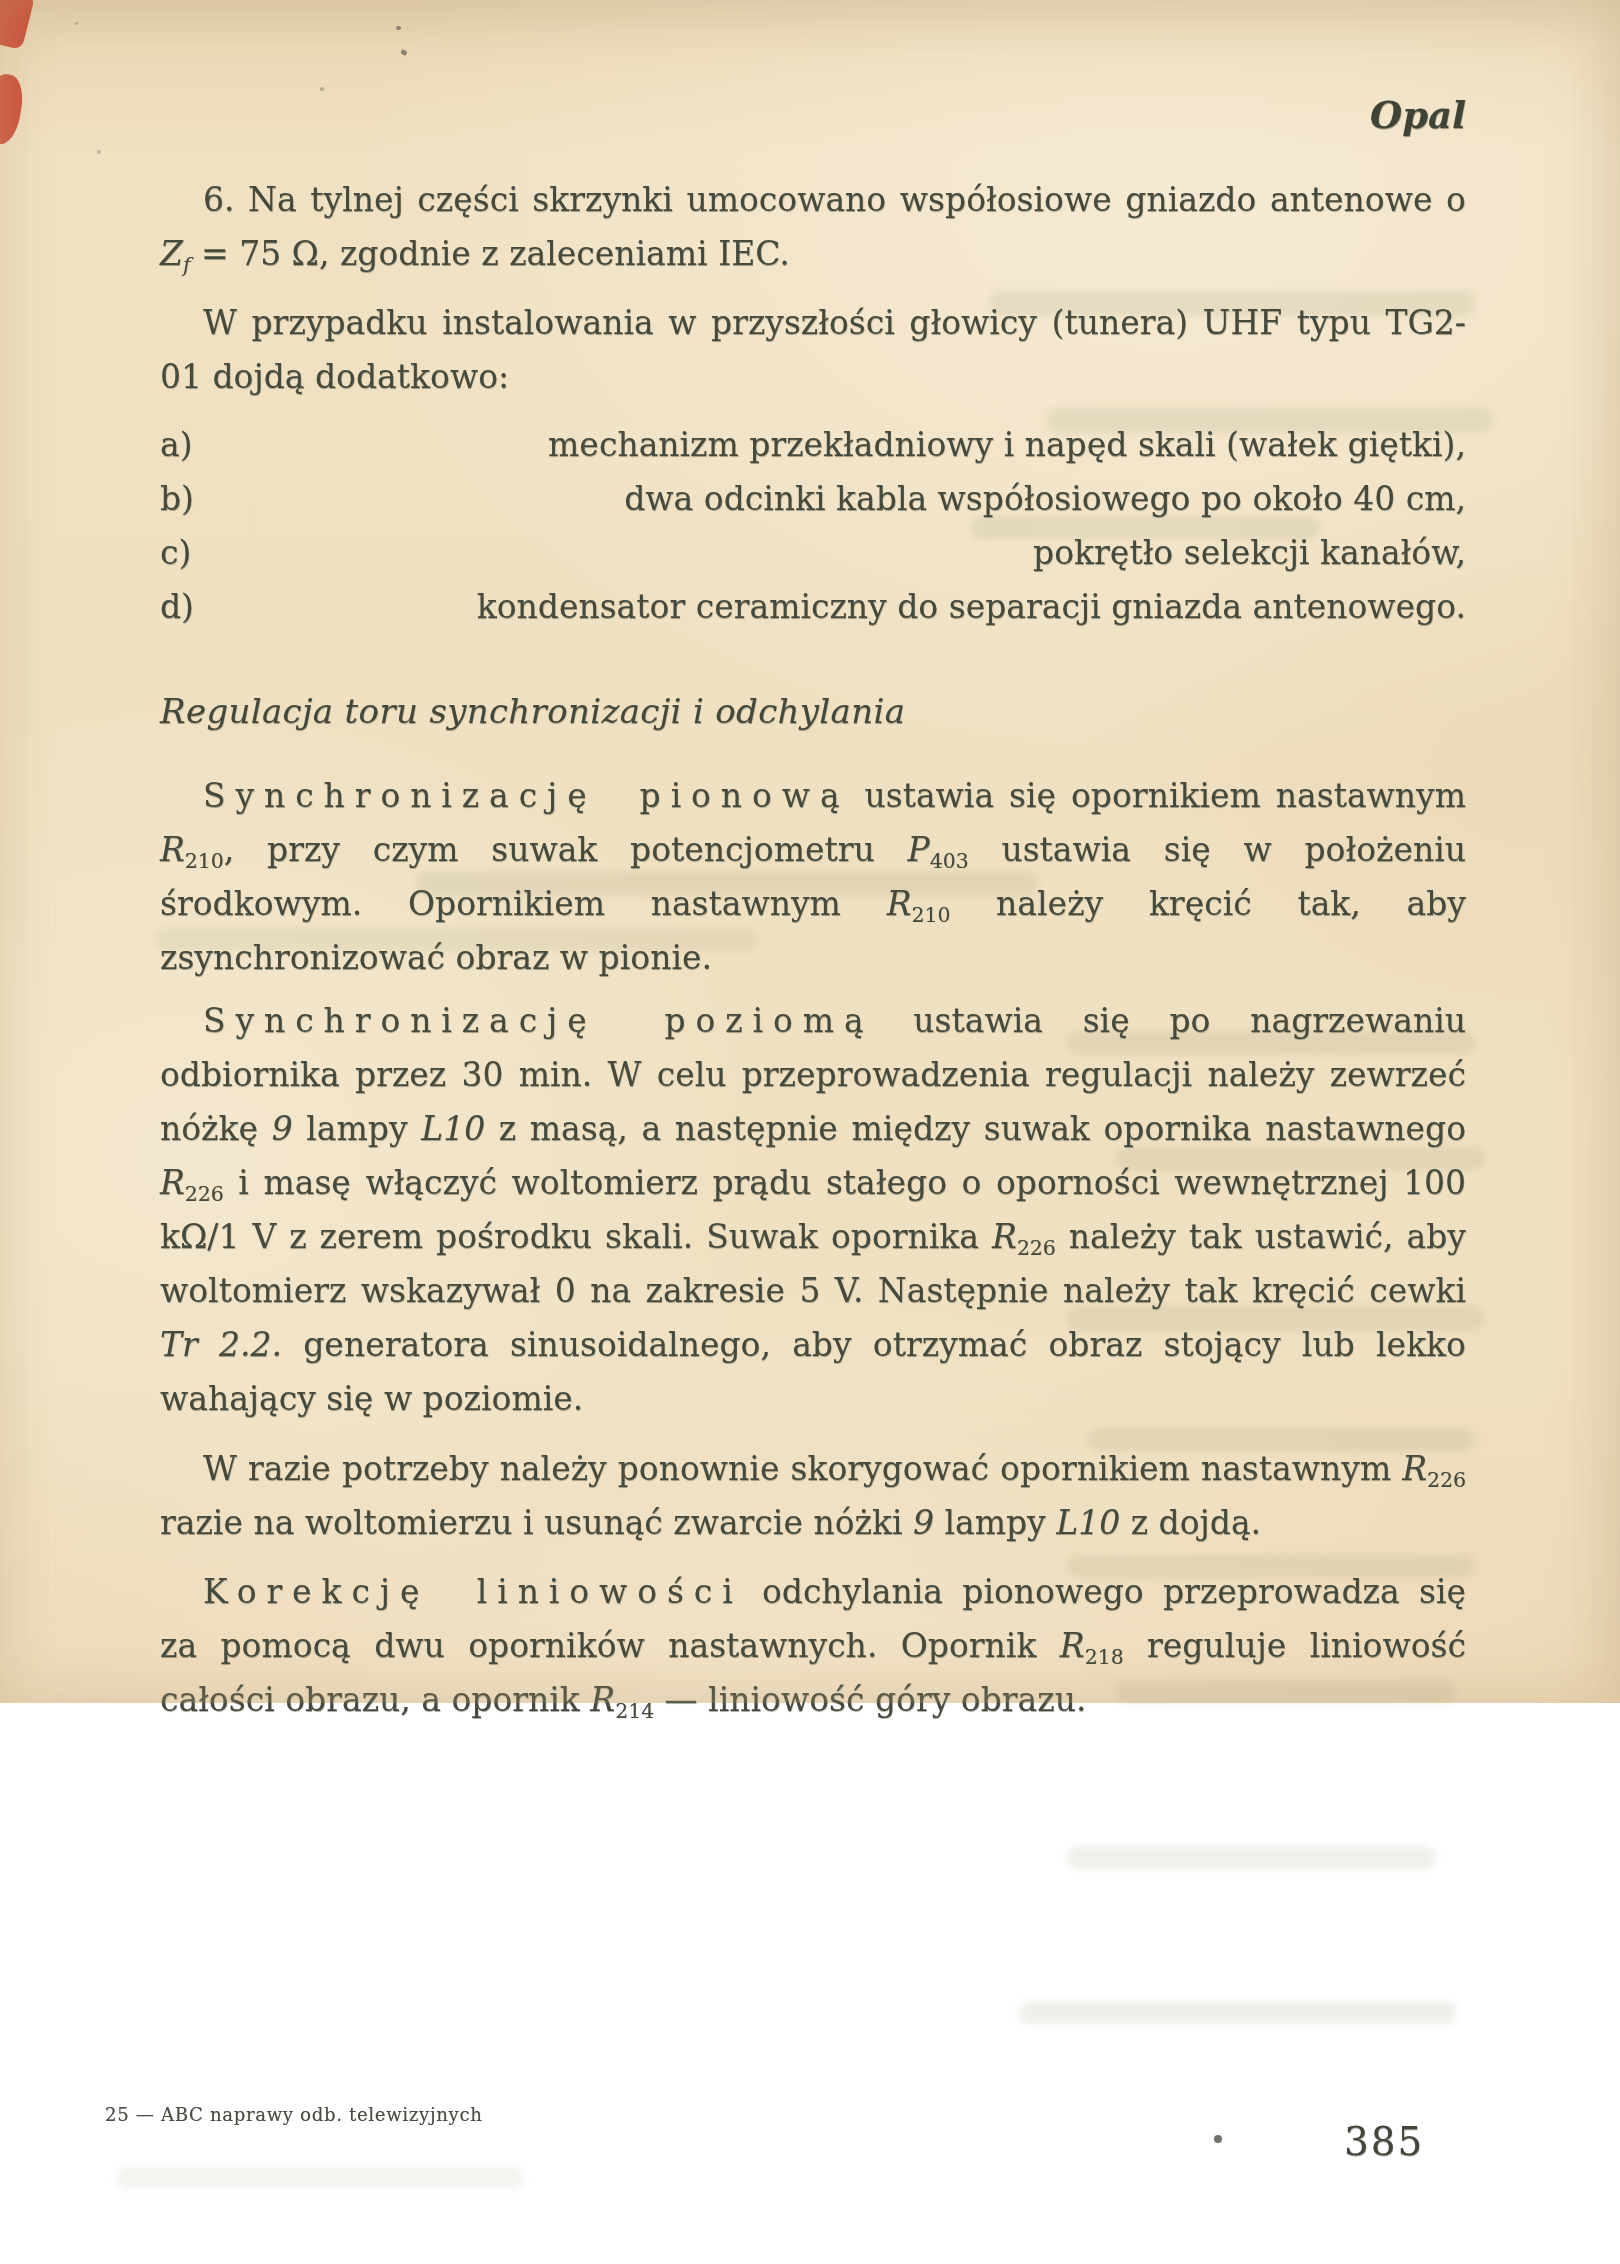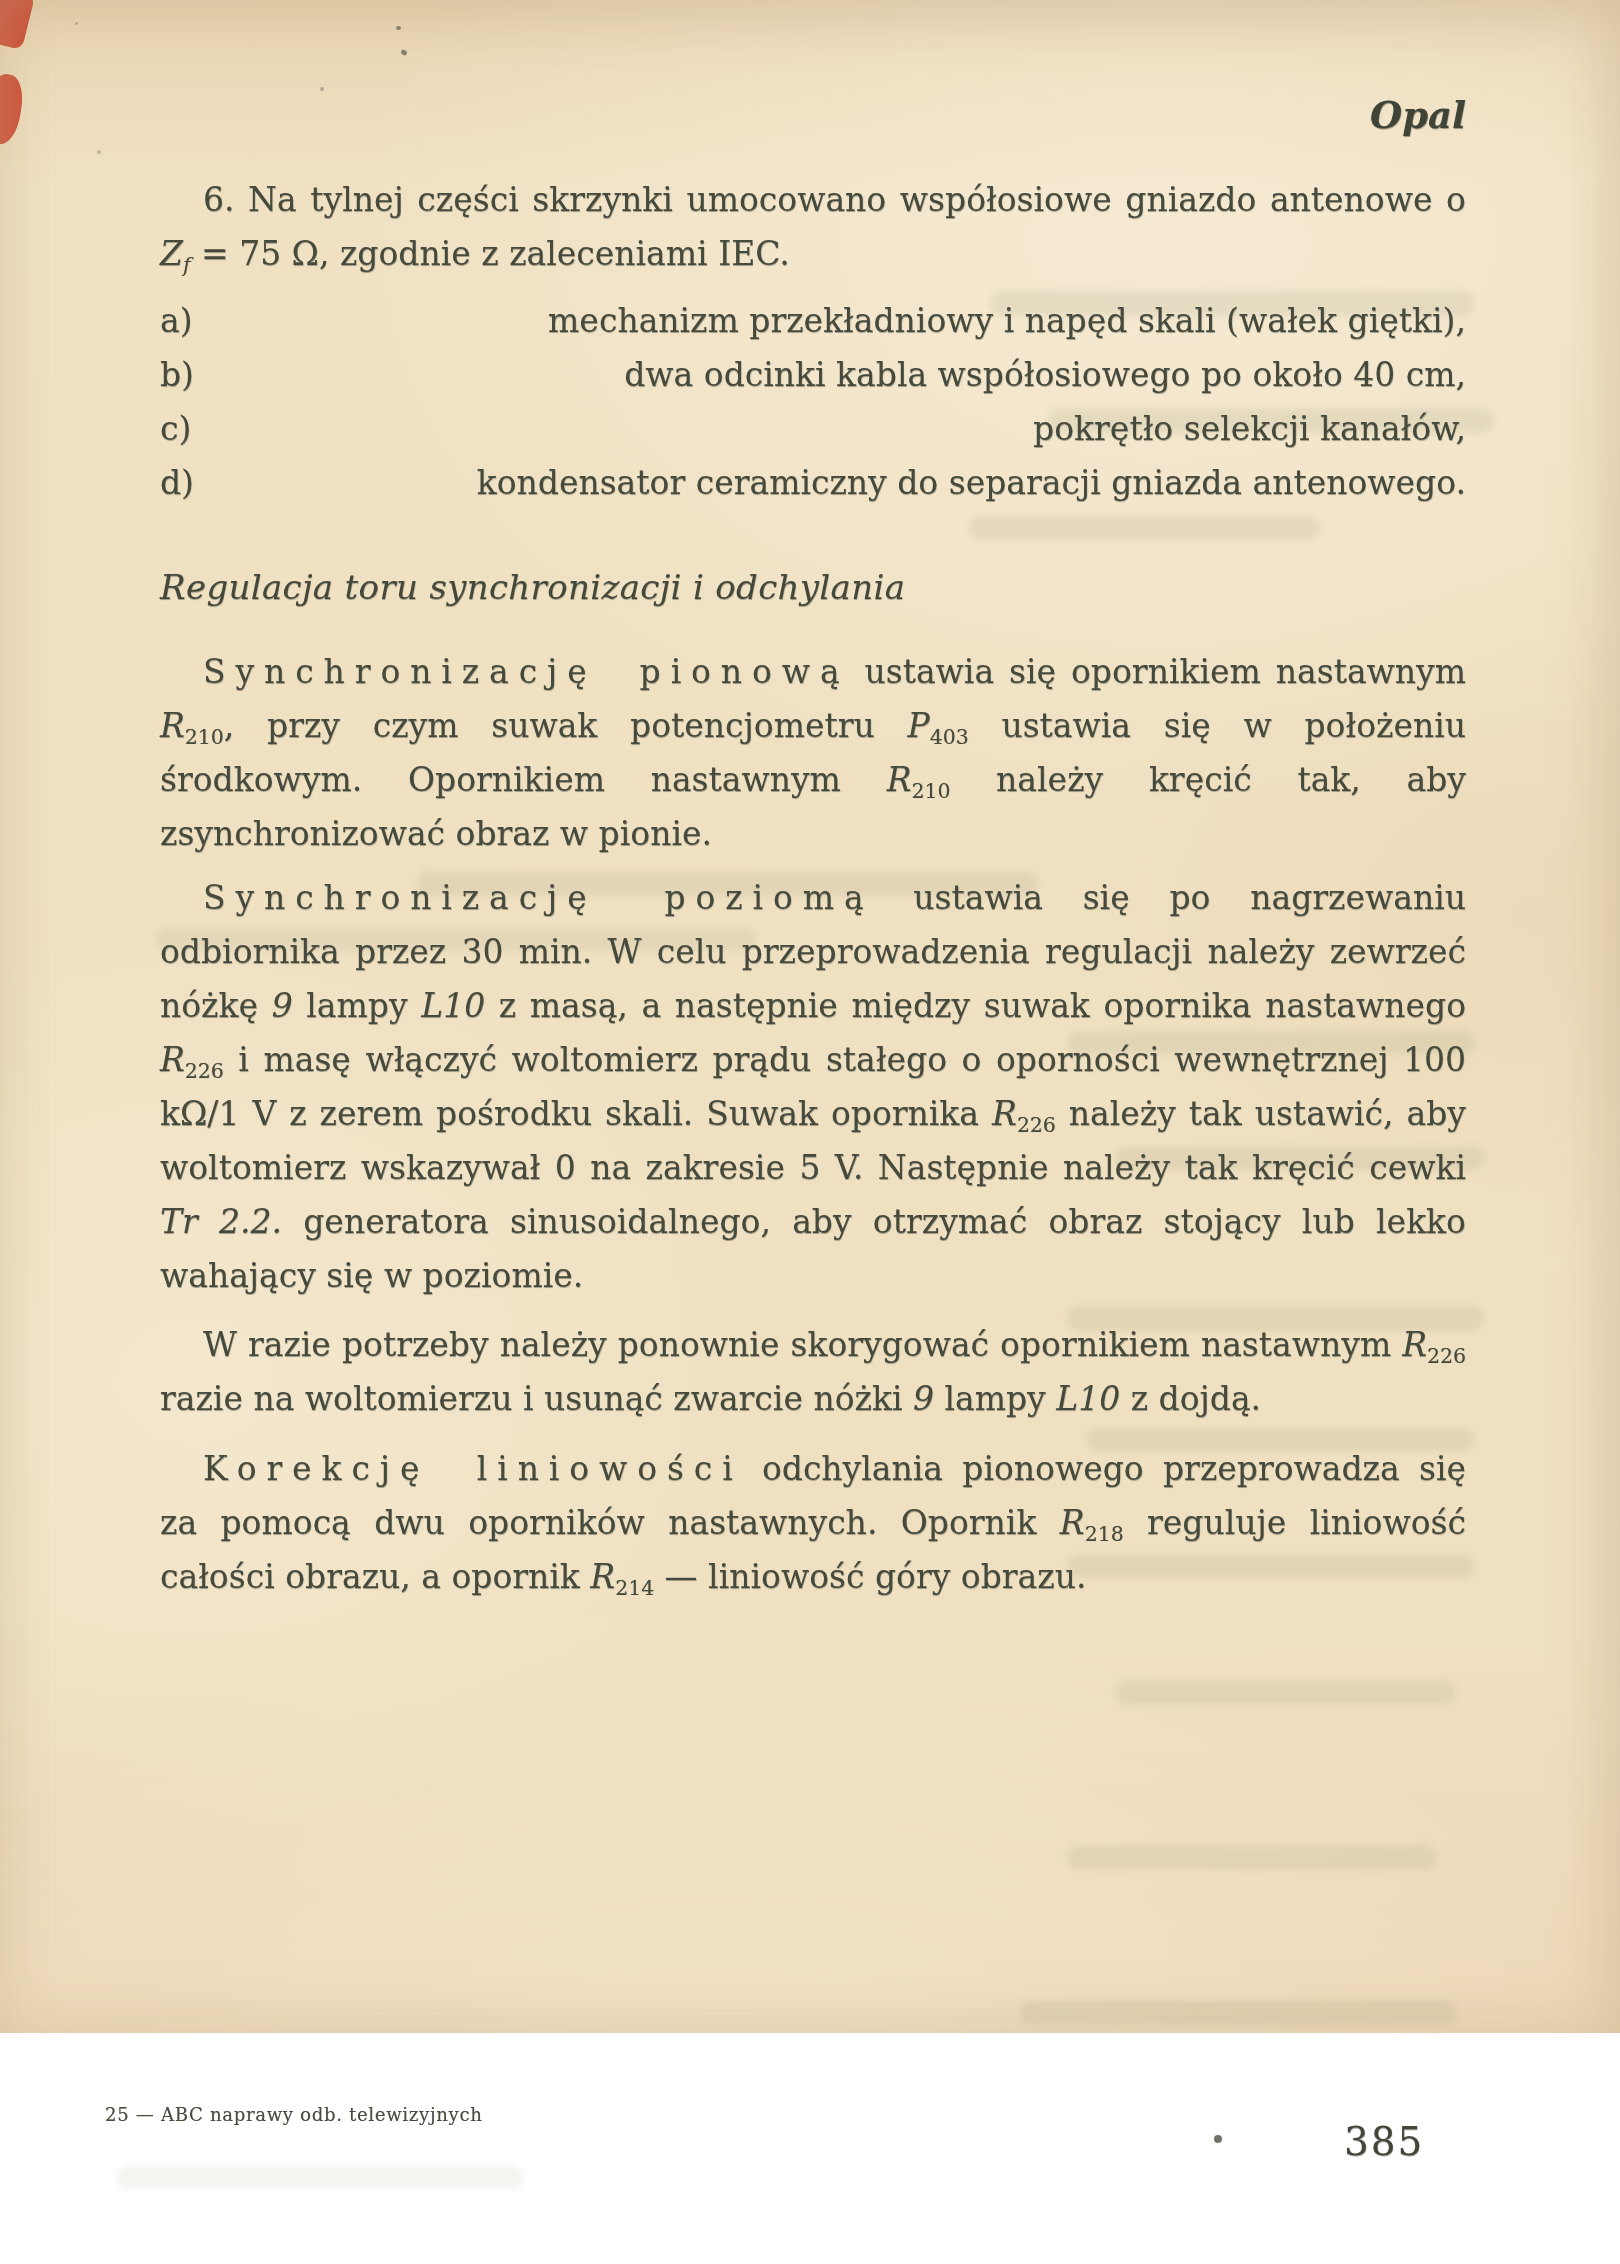--- a/index.html
+++ b/index.html
@@ -2,21 +2,21 @@
 <html lang="pl"><head>
 <meta charset="utf-8">
 <style>
   html, body { margin:0; padding:0; }
   body {
     width:1621px; height:2265px; overflow:hidden;
     font-family:"DejaVu Serif", serif;
   }
   
   .page {
-    position:relative; width:1621px; height:2033px;
+    position:relative; width:1621px; height:1703px;
     background-color:#efe0c1;
     background-image:
       radial-gradient(1261px 873px at 72% 12%, rgba(253,247,233,0.40), rgba(253,247,233,0) 65%),
       radial-gradient(970px 776px at 12% 68%, rgba(250,243,226,0.38), rgba(250,243,226,0) 60%),
       radial-gradient(1456px 873px at 45% 104%, rgba(248,239,219,0.45), rgba(248,239,219,0) 60%),
       radial-gradient(679px 485px at 95% 45%, rgba(221,196,152,0.20), rgba(221,196,152,0) 70%),
       linear-gradient(180deg, #e9d6b2 0%, #f0e1c3 9%, #efe0c1 80%, #edd9b8 100%);
   }
   .page::after {
     content:""; position:absolute; inset:0; pointer-events:none;
@@ -126,20 +126,21 @@
   <div class="bleed b13"></div>
   <div class="bleed b14"></div>
 
   <div class="running-head">Opal</div>
 
   <div class="body-text">
 
 
     <p class="para mt-a"><span>6. Na tylnej części skrzynki umocowano współosiowe gniazdo antenowe o </span><span class="run-i">Z</span><sub class="run-i">f</sub><span> = 75 Ω, zgodnie z zaleceniami IEC.</span></p>
 
+    <p class="para mt-b"><span>W przypadku instalowania w przyszłości głowicy (tunera) UHF typu TG2-01 dojdą dodatkowo:</span></p>
 
     <div class="list">
       <div class="list-item">
         <span class="list-label">a)</span>
         <span class="list-text">mechanizm przekładniowy i napęd skali (wałek giętki),</span>
       </div>
       <div class="list-item">
         <span class="list-label">b)</span>
         <span class="list-text">dwa odcinki kabla współosiowego po około 40 cm,</span>
       </div>

